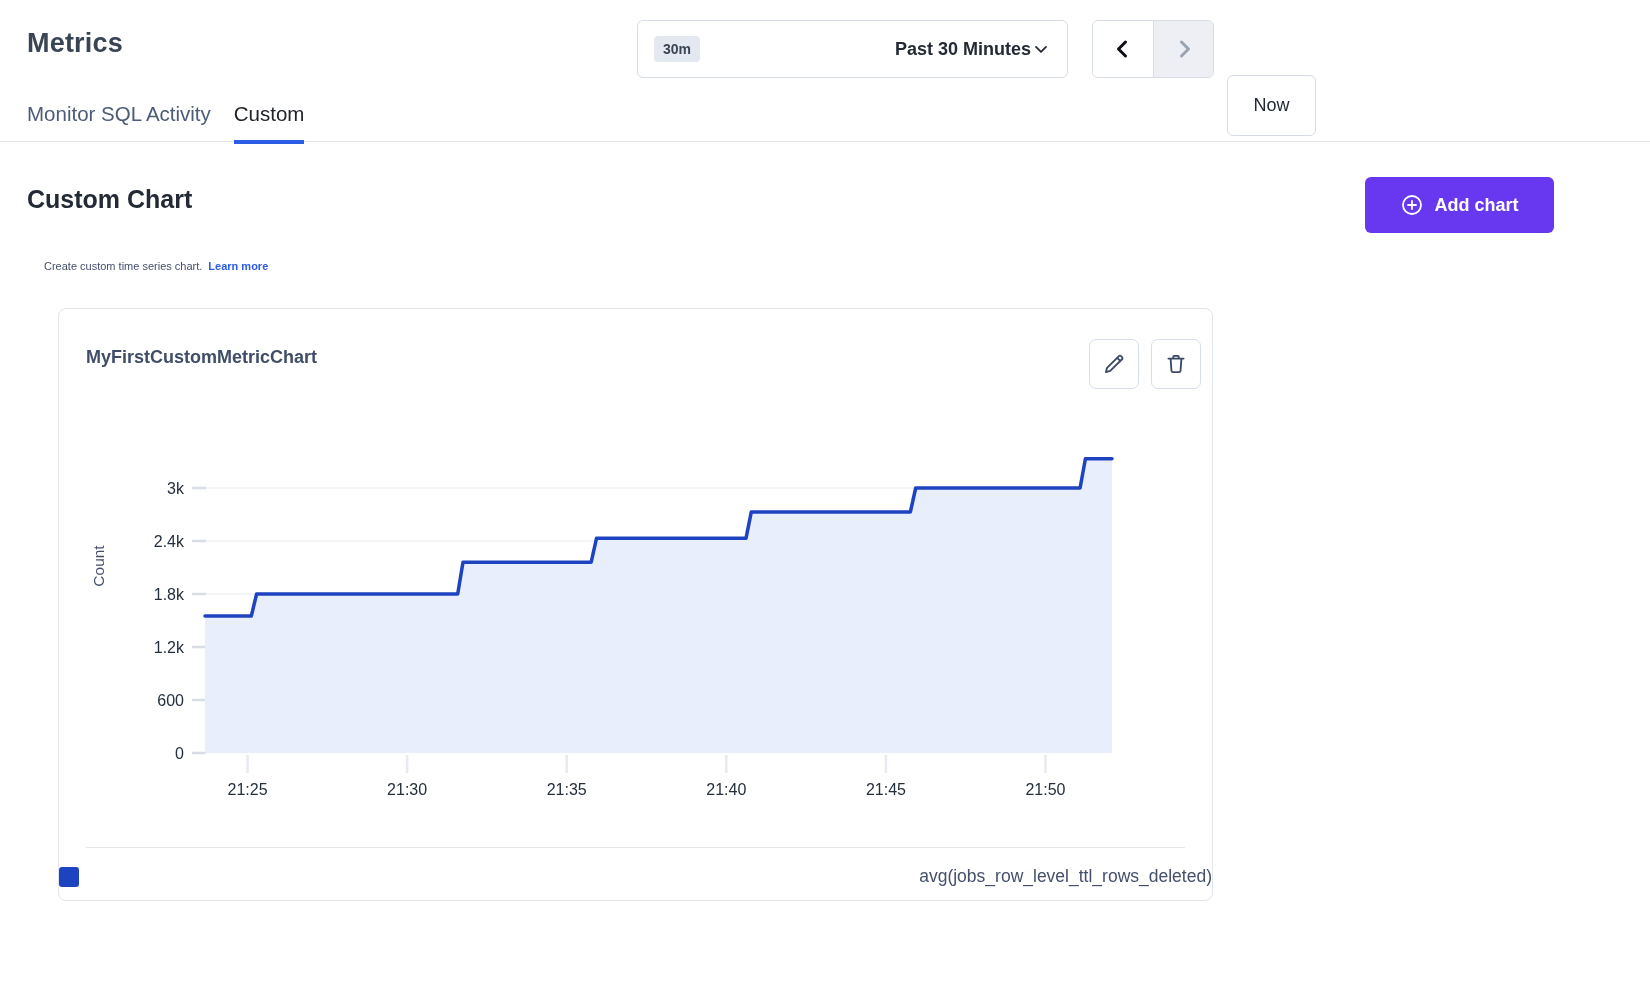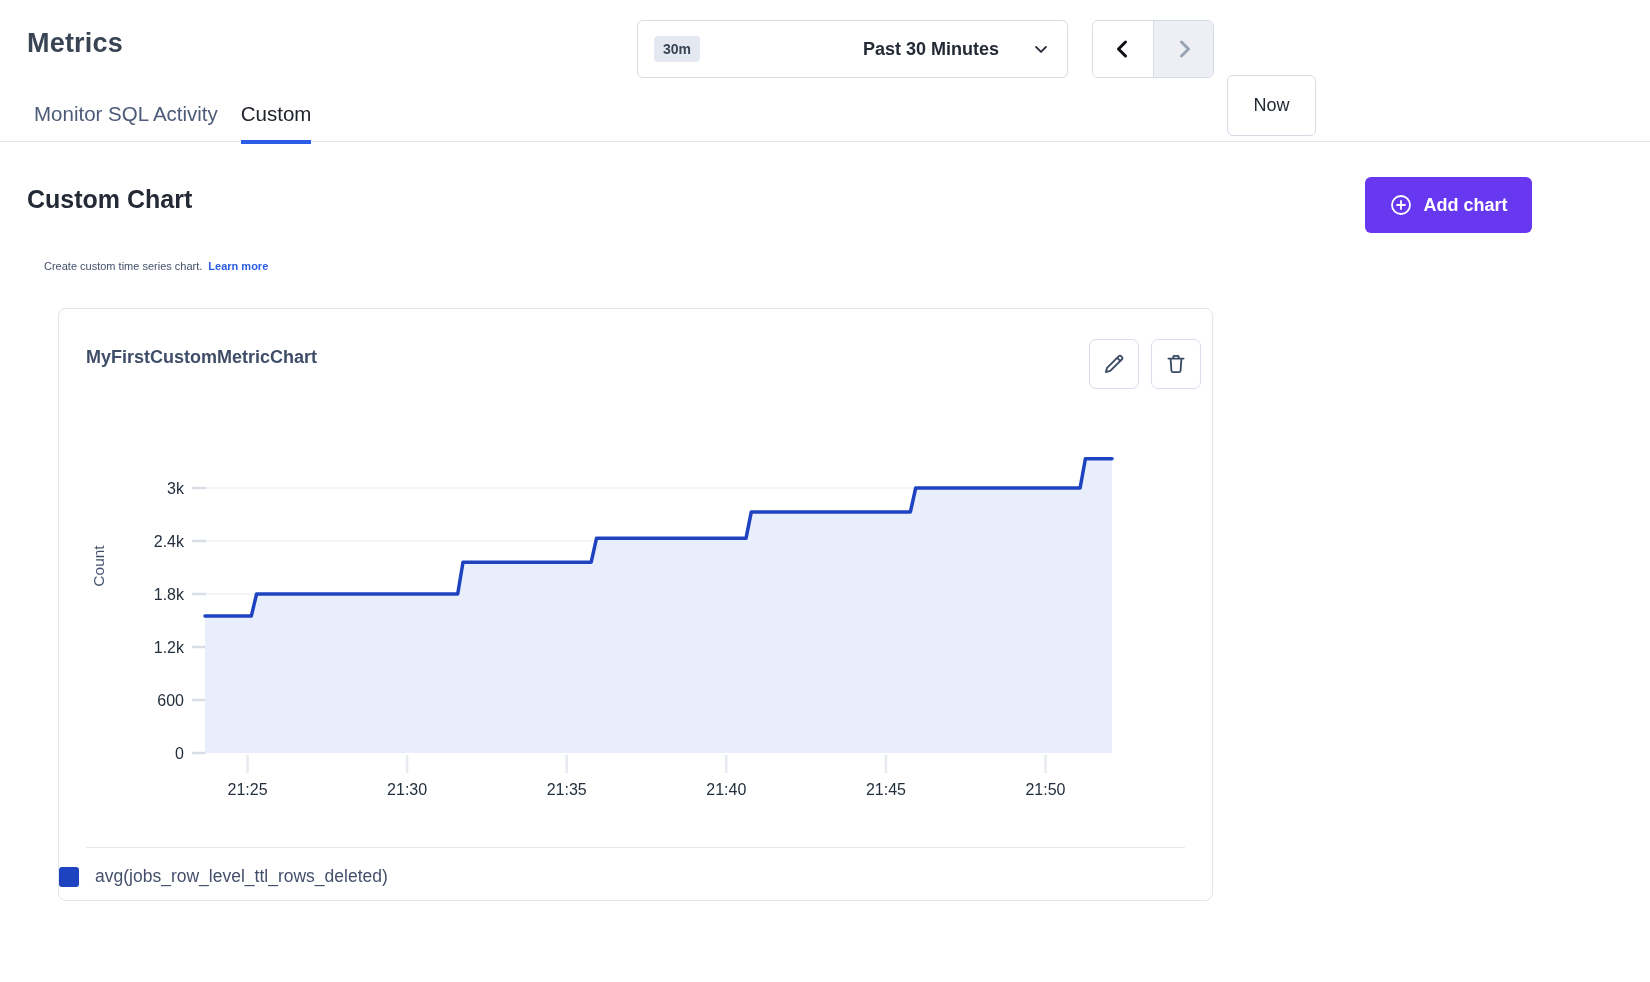--- a/index.html
+++ b/index.html
@@ -9,50 +9,50 @@
   *{box-sizing:border-box;}
   html,body{margin:0;padding:0;}
   body{
     width:1650px;height:982px;position:relative;overflow:hidden;
     background:#ffffff;color:var(--dark);
     font-family:"Liberation Sans",sans-serif;
   }
   .metrics-title{position:absolute;left:27px;top:28px;margin:0;font-size:27px;font-weight:700;color:var(--navy);letter-spacing:.2px;}
 
   
-  .time-select{position:absolute;left:637px;top:20px;width:431px;height:58px;border:1px solid var(--border2);border-radius:6px;background:#fff;display:flex;align-items:center;padding:0 16px;cursor:pointer;gap:32px;}
+  .time-select{position:absolute;left:637px;top:20px;width:431px;height:58px;border:1px solid var(--border2);border-radius:6px;background:#fff;display:flex;align-items:center;padding:0 16px;cursor:pointer;}
   .duration-badge{background:#e4e9f1;border-radius:4px;padding:5px 9px;font-size:14px;font-weight:700;color:var(--navy);}
   .time-label{margin-left:14px;font-size:18px;font-weight:600;color:var(--dark);flex:1;text-align:right;}
   .pager{position:absolute;left:1092px;top:20px;width:122px;height:58px;border:1px solid var(--border2);border-radius:6px;background:#fff;display:flex;overflow:hidden;}
   .pager-half{width:50%;display:flex;align-items:center;justify-content:center;cursor:pointer;background:#fff;border:none;padding:0;}
   .pager-half.disabled{background:#edeff4;border-left:1px solid var(--border2);cursor:default;}
   .now-btn{position:absolute;left:1227px;top:27px;width:89px;height:61px;border:1px solid var(--border2);border-radius:6px;background:#fff;font-size:18px;color:var(--dark);cursor:pointer;font-family:inherit;margin-top:48px;}
 
   
-  .tabs{position:absolute;left:0;right:0;top:100px;height:42px;border-bottom:1px solid var(--border1);display:flex;gap:23px;padding-left:34px;}
+  .tabs{position:absolute;left:0;right:0;top:100px;height:42px;border-bottom:1px solid var(--border1);display:flex;gap:23px;padding-left:27px;}
   .tab{font-size:20.5px;color:#4c5b77;position:relative;cursor:pointer;white-space:nowrap;padding-top:2px;}
   .tab.active{color:#20242c;}
   .tab.active::after{content:"";position:absolute;left:0;right:0;bottom:-3px;height:4px;background:var(--accent);}
 
   
   .section-title{position:absolute;left:27px;top:185px;margin:0;font-size:25px;font-weight:700;color:var(--dark);}
   .section-desc{position:absolute;left:27px;top:243px;margin:17px;font-size:11px;color:var(--muted);text-align:center;}
   .section-desc a{color:var(--accent);font-weight:700;text-decoration:none;margin-left:6px;cursor:pointer;}
-  .add-chart{position:absolute;left:1365px;top:177px;width:167px;height:56px;background:var(--purple);color:#fff;border:none;border-radius:6px;font-size:18px;font-weight:600;display:flex;align-items:center;justify-content:center;gap:10px;cursor:pointer;font-family:inherit;}
+  .add-chart{position:absolute;left:1365px;top:177px;width:189px;height:56px;background:var(--purple);color:#fff;border:none;border-radius:6px;font-size:18px;font-weight:600;display:flex;align-items:center;justify-content:center;gap:10px;cursor:pointer;font-family:inherit;}
 
   
   .card{position:absolute;left:30px;top:308px;width:1155px;height:593px;border:1px solid var(--border1);border-radius:8px;background:#fff;margin-left:28px;}
   .card-title{position:absolute;left:27px;top:38px;font-size:18px;font-weight:700;color:#3f4d68;}
   .icon-btn{position:absolute;top:30px;width:50px;height:50px;border:1px solid #d7dde9;border-radius:7px;background:#fff;display:flex;align-items:center;justify-content:center;cursor:pointer;padding:0;}
   .icon-btn.edit{left:1030px;}
   .icon-btn.delete{left:1092px;}
   .count-label{position:absolute;left:10px;top:248px;width:60px;text-align:center;font-size:15.5px;color:var(--muted);transform:rotate(-90deg);}
   .chart-svg{position:absolute;left:70px;top:97px;}
   .card-divider{position:absolute;left:27px;right:27px;top:538px;height:1px;background:#e4e8ee;}
-  .legend{position:absolute;left:0;right:0;top:557px;display:flex;align-items:center;justify-content:flex-start;gap:16px;}
+  .legend{position:absolute;left:0;right:0;top:557px;display:flex;align-items:center;justify-content:space-between;gap:16px;}
   .legend-swatch{width:20px;height:20px;border-radius:3px;background:#1e43c0;}
   .legend-label{font-size:17.5px;color:var(--muted);}
 </style>
 </head>
 <body>
 
 <h1 class="metrics-title">Metrics</h1>
 
 <div class="time-select">
   <span class="duration-badge">30m</span>

